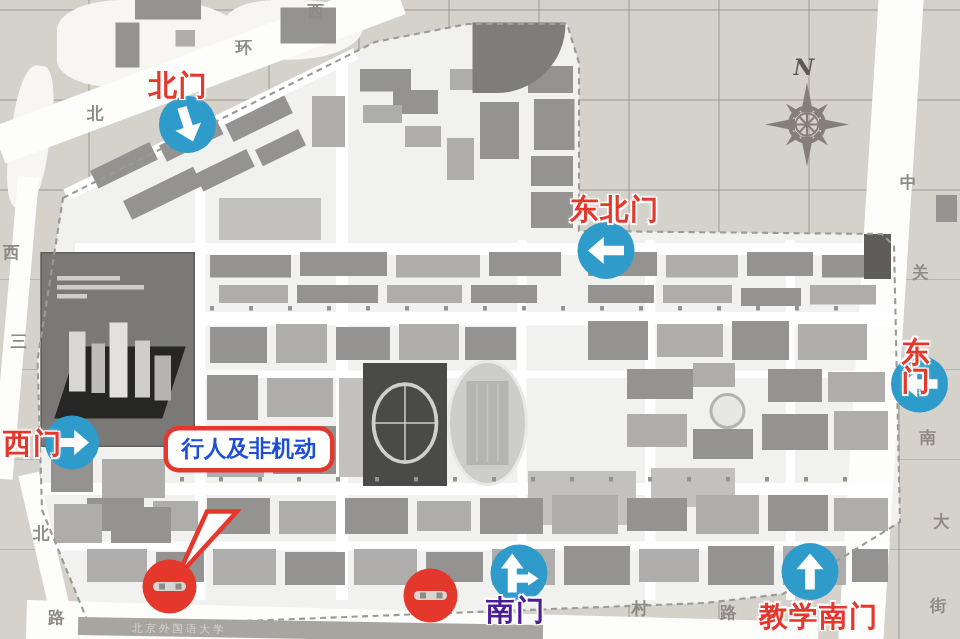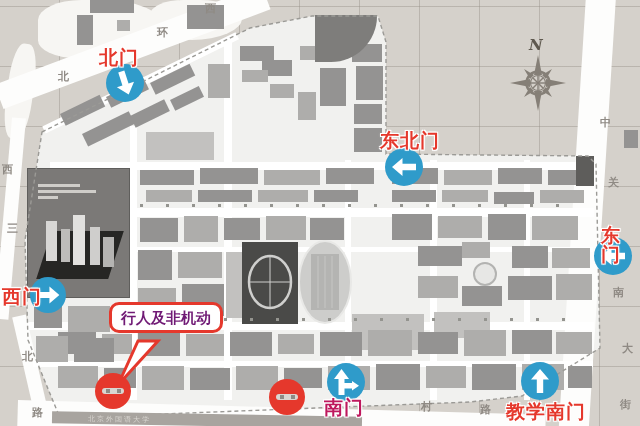--- a/index.html
+++ b/index.html
@@ -279,21 +279,21 @@
       <div class="gate-circle" style="left: 327px; top: 363px; width: 38px; height: 38px; background-color: rgb(47, 155, 202); z-index: 20;">
         <svg width="38" height="38" viewBox="-19 -19 38 38">
           <g fill="#ffffff">
             <rect x="-7.5" y="-4" width="6" height="17"></rect>
             <polygon points="-12,-3 -4.5,-13 3,-3"></polygon>
             <rect x="-2" y="1" width="9" height="5.5"></rect>
             <polygon points="6,-1 13,3.7 6,8.5"></polygon>
           </g>
         </svg>
       </div>
-      <div class="gate-label" style="left: 324px; top: 398px; z-index: 25; color: #be185d;">南门</div>
+      <div class="gate-label" style="left: 324px; top: 398px; z-index: 25; color: #4c1d95;">南门</div>
       <div class="gate-circle" style="left: 521px; top: 362px; width: 38px; height: 38px; background-color: rgb(47, 155, 202); z-index: 20;">
         <svg width="38" height="38" viewBox="-19 -19 38 38">
           <g fill="#ffffff" transform="rotate(0)">
             <polygon points="0,-12 9,-1.5 3.2,-1.5 3.2,12 -3.2,12 -3.2,-1.5 -9,-1.5"></polygon>
           </g>
         </svg>
       </div>
       <div class="gate-label" style="left: 506px; top: 402px; z-index: 25; color: rgb(229, 56, 44);">教学南门</div>
       <div class="noentry" style="left: 95px; top: 373px; width: 36px; height: 36px; background-color: rgb(229, 56, 44); z-index: 21;">
         <div class="bar">
@@ -305,16 +305,16 @@
         <div class="bar">
           <i></i>
           <i></i>
         </div>
       </div>
     </div>
 
   <svg class="abs" style="left:100px;top:335px;z-index:29;" width="70" height="55">
     <polygon points="38,6 58,6 18,50" fill="#ffffff" stroke="#e5382c" stroke-width="3"></polygon>
   </svg>
-  <div id="callout" style="left:109px;top:302px;width:100px;border-color:#e5382c;color:#701a75;">
+  <div id="callout" style="left:109px;top:284px;width:100px;border-color:#e5382c;color:#1d4ed8;">
     <div>行人及非机动</div>
   </div>
 </div>
 
 </body></html>

